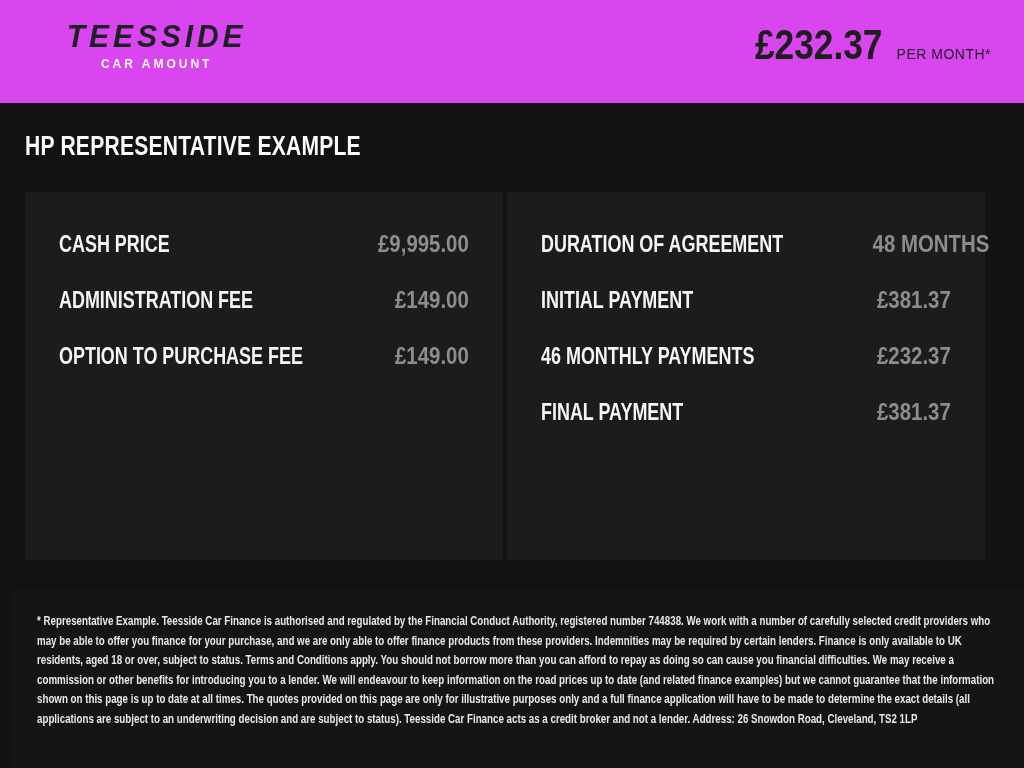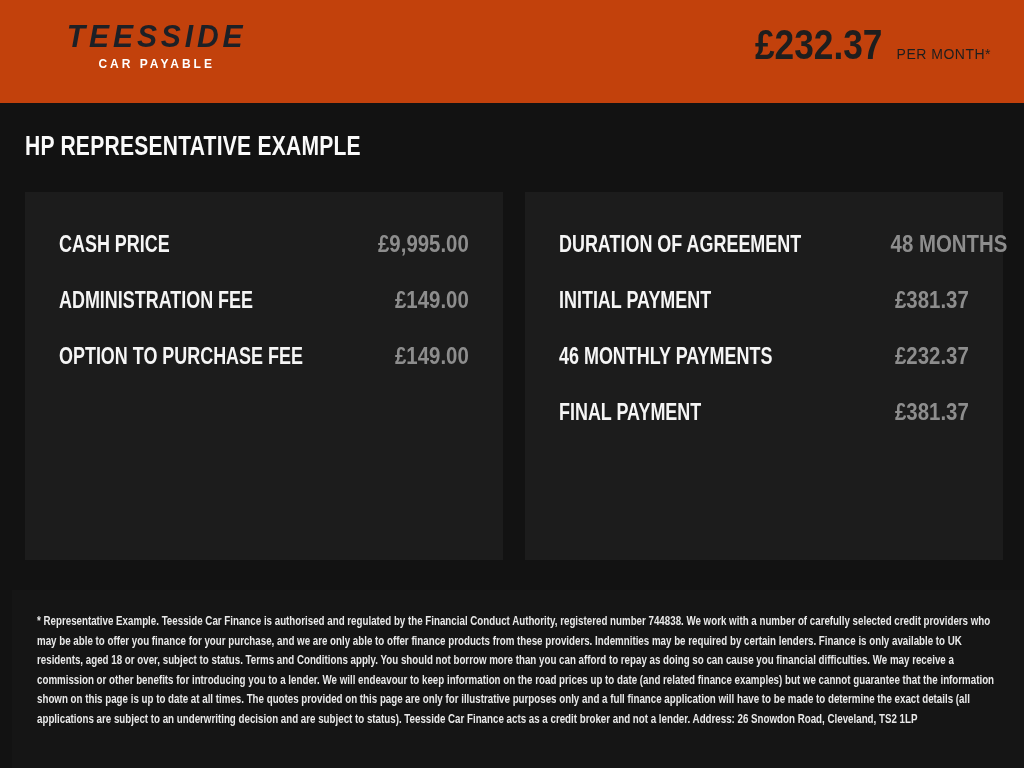--- a/index.html
+++ b/index.html
@@ -12,21 +12,21 @@
     background: #121212;
     overflow: hidden;
     margin: 0 auto;
   }
 
   
   .header {
     position: absolute;
     top: 0; left: 0;
     width: 1024px; height: 103px;
-    background: #c2410c;
+    background: #d946ef;
     display: flex;
     align-items: center;
     justify-content: space-between;
     padding: 0 33px 14px 64px;
   }
   .logo { display: flex; flex-direction: column; align-items: center; }
   .logo-brand {
     font-style: italic;
     font-weight: 700;
     font-size: 31px;
@@ -72,21 +72,21 @@
     transform: scaleX(0.78);
     transform-origin: left center;
     letter-spacing: 0.3px;
   }
 
   
   .panels {
     position: absolute;
     top: 192px; left: 25px;
     display: flex;
-    gap: 22px;
+    gap: 4px;
   }
   .panel {
     width: 478px;
     height: 368px;
     background: #1c1c1c;
     padding: 24px 34px 0 34px;
   }
   .row {
     height: 56px;
     display: flex;
@@ -130,21 +130,21 @@
   }
 </style>
 </head>
 <body>
 
 <div class="page">
 
   <header class="header">
     <div class="logo">
       <div class="logo-brand">TEESSIDE</div>
-      <div class="logo-tagline">CAR PAYABLE</div>
+      <div class="logo-tagline">CAR AMOUNT</div>
     </div>
     <div class="price">
       <span class="price-amount">£232.37</span>
       <span class="price-suffix">PER MONTH*</span>
     </div>
   </header>
 
   <h1 class="section-title">HP REPRESENTATIVE EXAMPLE</h1>
 
   <div class="panels">

